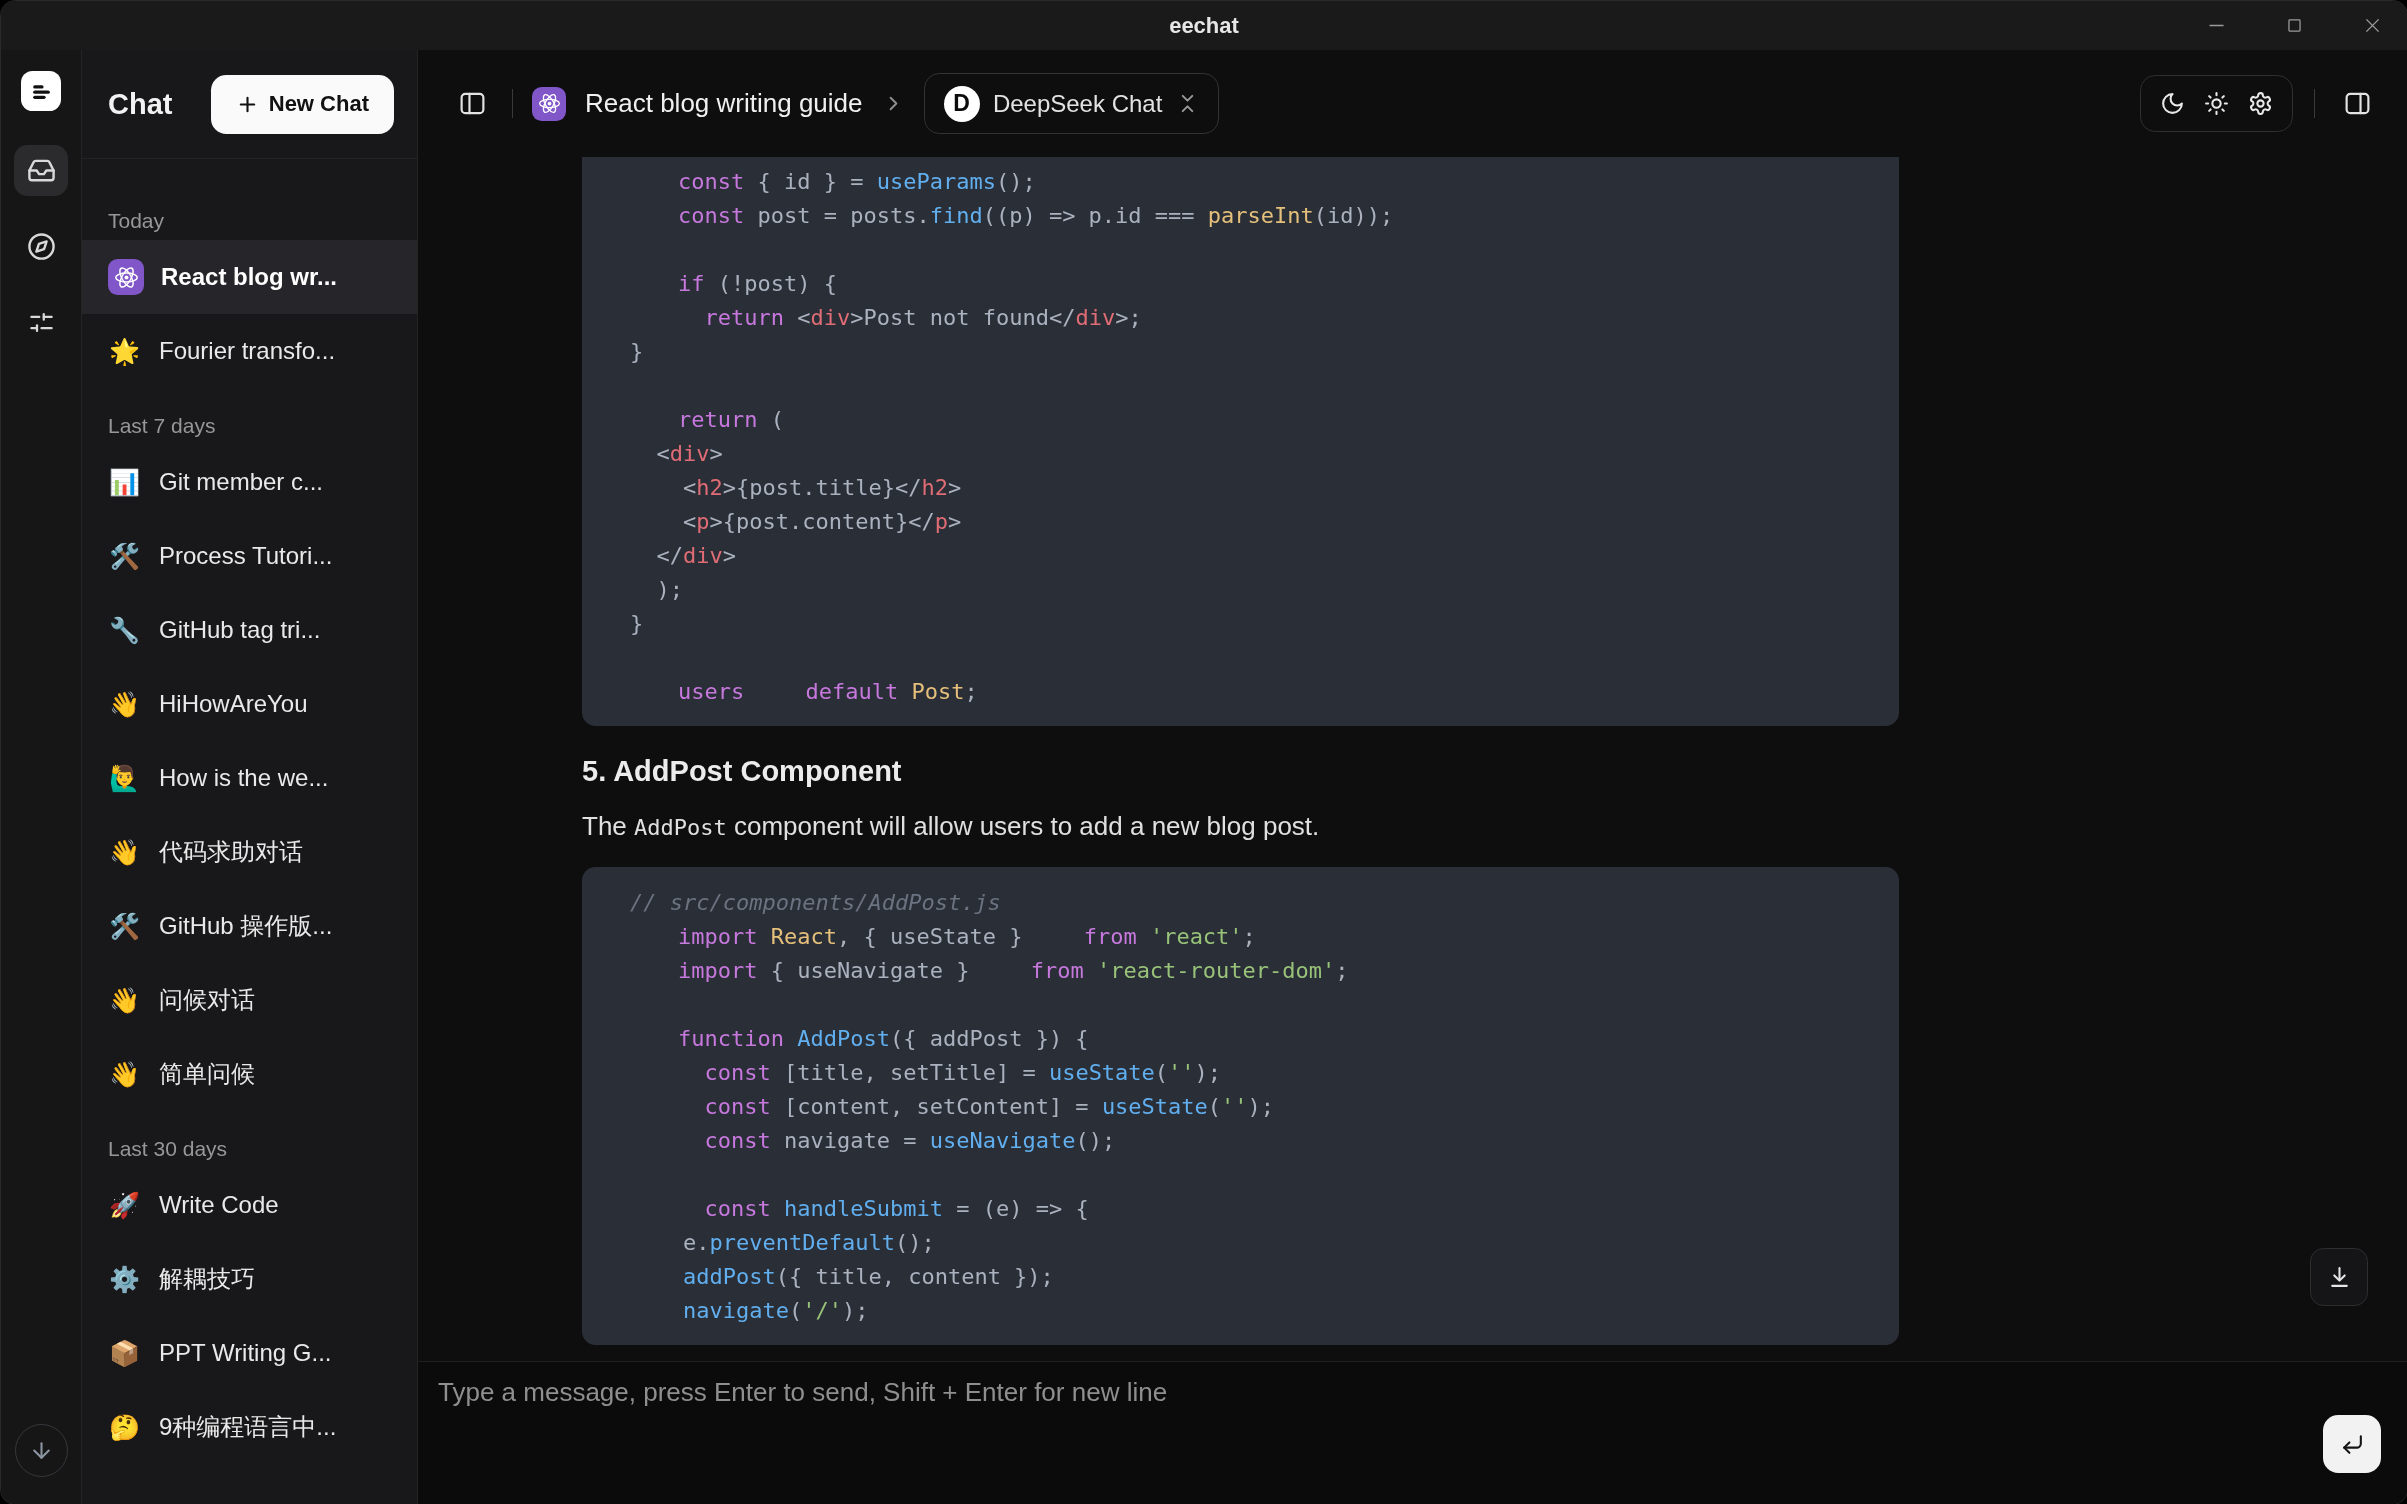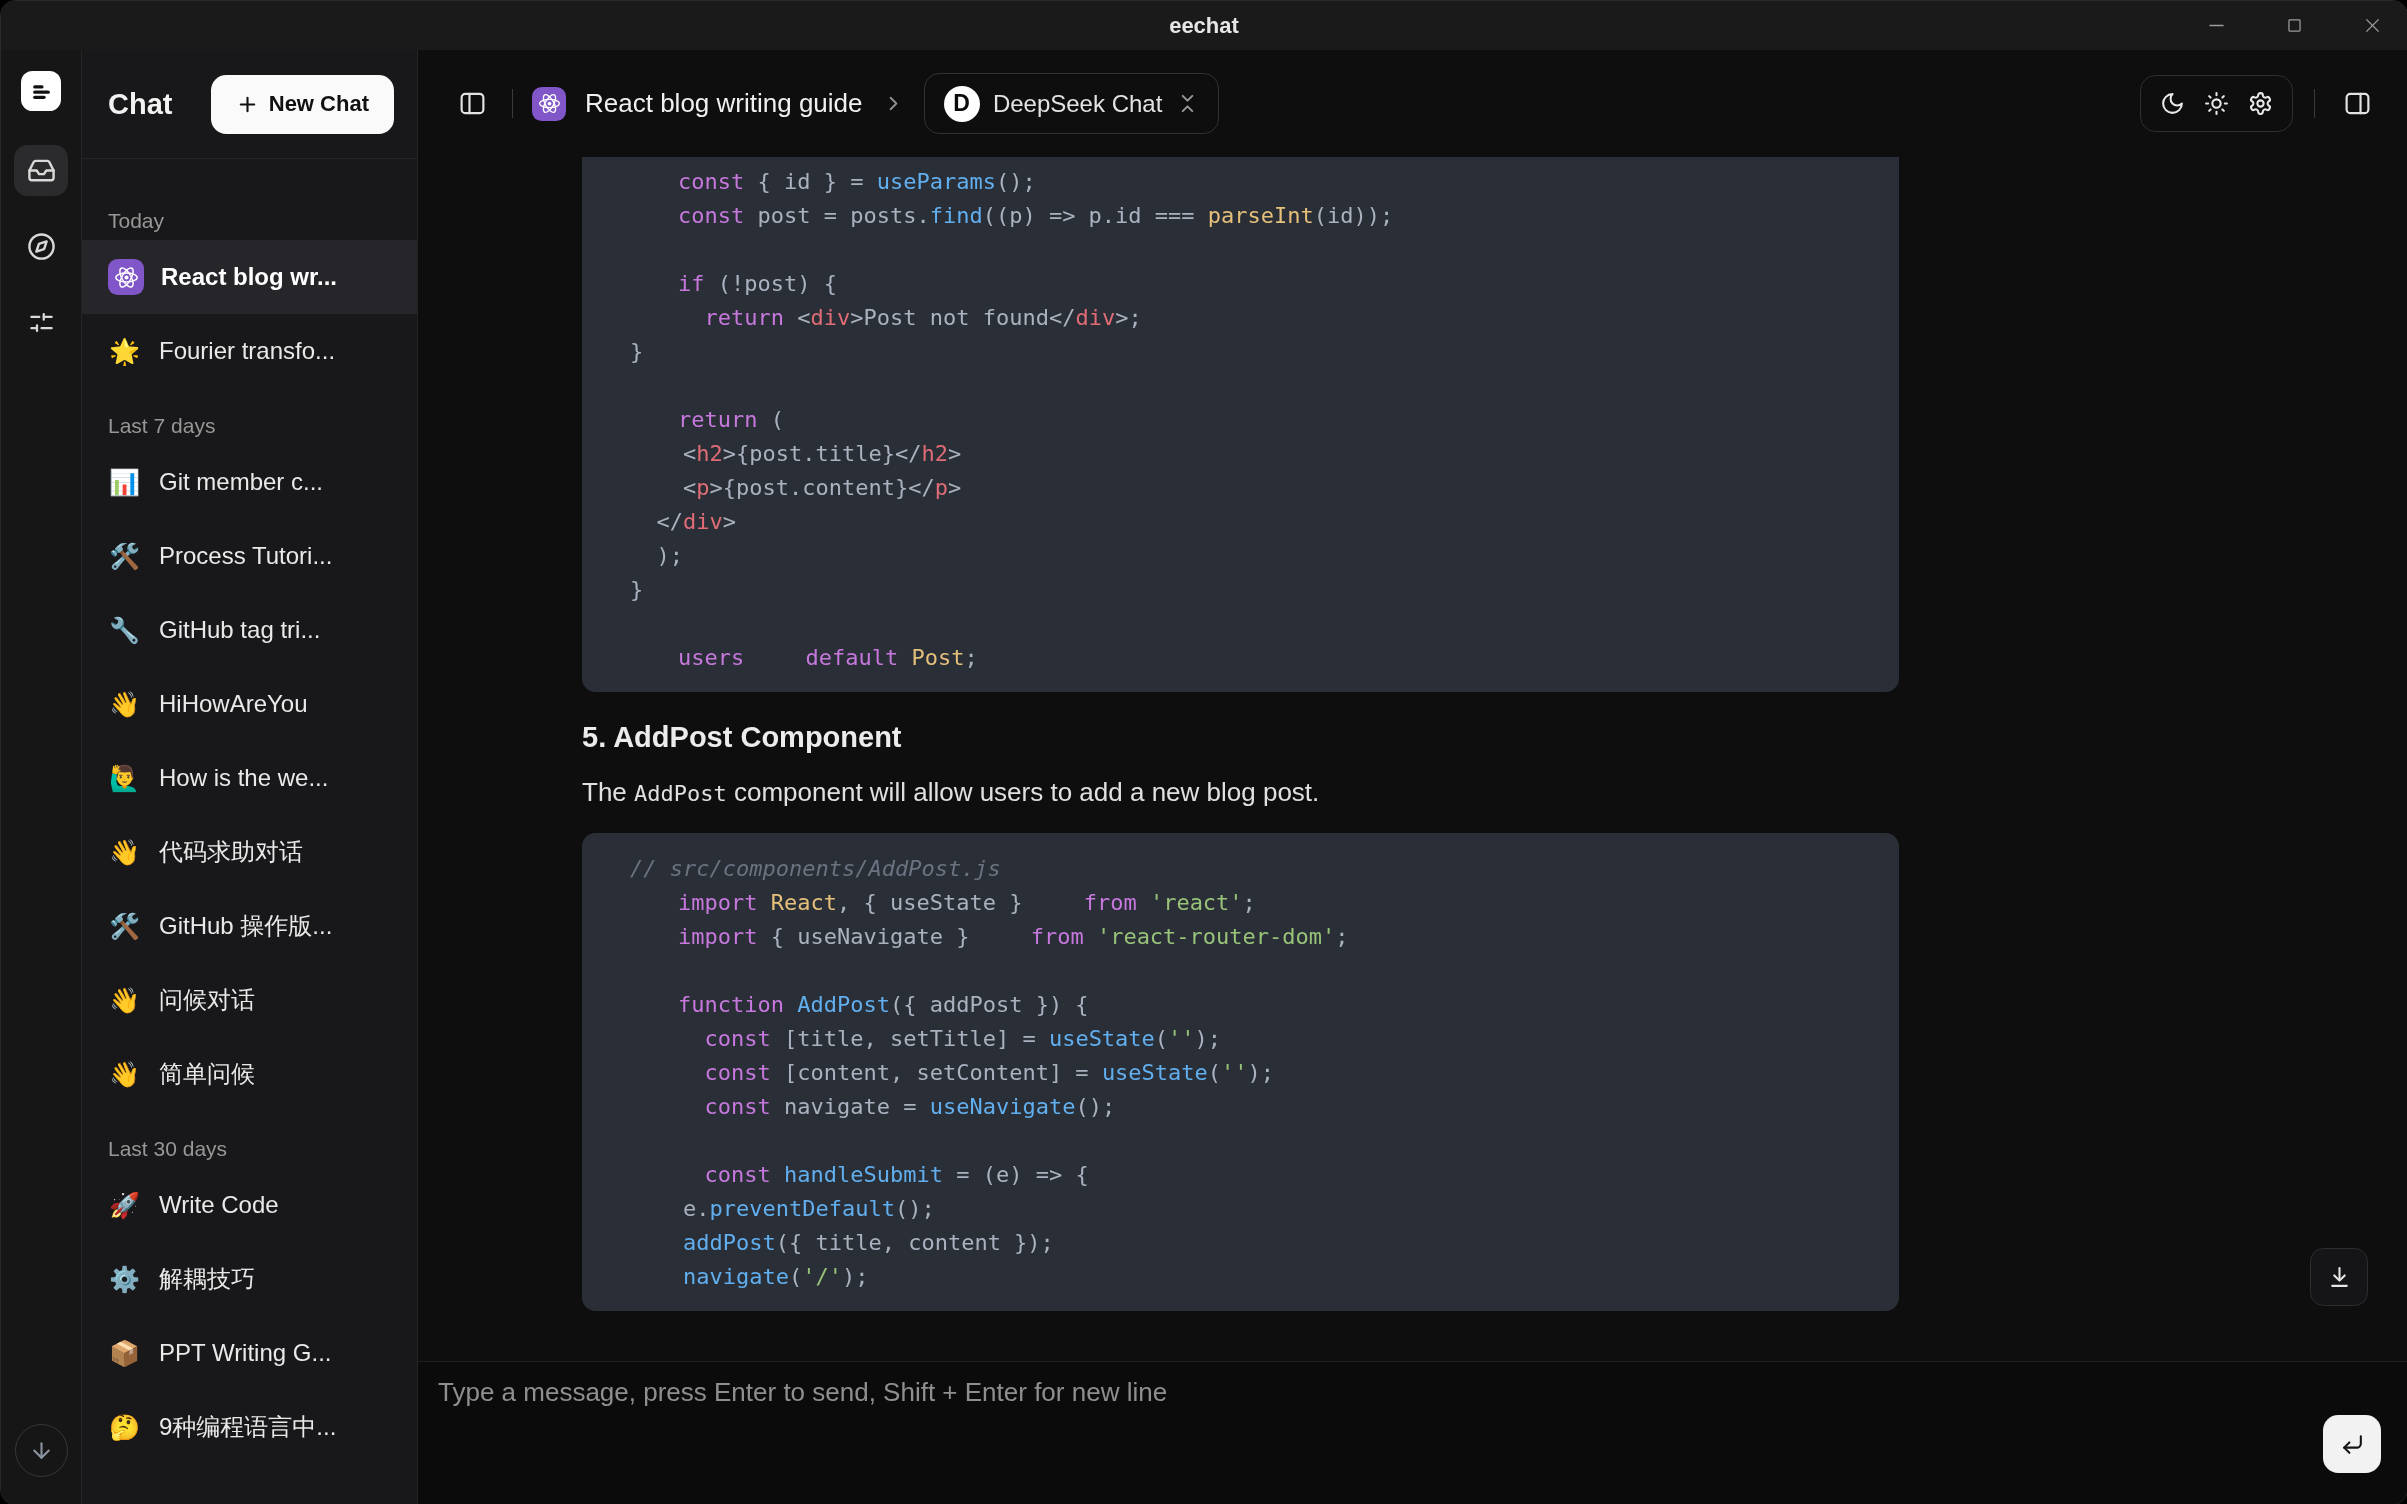--- a/index.html
+++ b/index.html
@@ -308,20 +308,21 @@
         <div class="msg-col">
           <div class="code-block cut-top">
               <div class="cl"><span class="tk-k">const</span><span class="tk-p"> { id } = </span><span class="tk-f">useParams</span><span class="tk-p">();</span></div>
               <div class="cl"><span class="tk-k">const</span><span class="tk-p"> post = posts.</span><span class="tk-f">find</span><span class="tk-p">((p) =&gt; p.id === </span><span class="tk-y">parseInt</span><span class="tk-p">(id));</span></div>
               <div class="cl">&nbsp;</div>
               <div class="cl"><span class="tk-k">if</span><span class="tk-p"> (!post) {</span></div>
               <div class="cl"><span class="tk-p">  </span><span class="tk-k">return</span><span class="tk-p"> &lt;</span><span class="tk-t">div</span><span class="tk-p">&gt;Post not found&lt;/</span><span class="tk-t">div</span><span class="tk-p">&gt;;</span></div>
               <div class="cl"><span class="tk-p">}</span></div>
               <div class="cl">&nbsp;</div>
               <div class="cl"><span class="tk-k">return</span><span class="tk-p"> (</span></div>
+              <div class="cl"><span class="tk-p">  &lt;</span><span class="tk-t">div</span><span class="tk-p">&gt;</span></div>
               <div class="cl"><span class="tk-p">    &lt;</span><span class="tk-t">h2</span><span class="tk-p">&gt;{post.title}&lt;/</span><span class="tk-t">h2</span><span class="tk-p">&gt;</span></div>
               <div class="cl"><span class="tk-p">    &lt;</span><span class="tk-t">p</span><span class="tk-p">&gt;{post.content}&lt;/</span><span class="tk-t">p</span><span class="tk-p">&gt;</span></div>
               <div class="cl"><span class="tk-p">  &lt;/</span><span class="tk-t">div</span><span class="tk-p">&gt;</span></div>
               <div class="cl"><span class="tk-p">  );</span></div>
               <div class="cl"><span class="tk-p">}</span></div>
               <div class="cl">&nbsp;</div>
               <div class="cl"><span class="tk-k">users</span><span class="tk-p"> </span><span class="tk-k">default</span><span class="tk-p"> </span><span class="tk-y">Post</span><span class="tk-p">;</span></div>
             </div>
           <h3 class="msg-heading">5. AddPost Component</h3>
           <p class="msg-para"><span>The </span><span class="inline-code">AddPost</span><span> component will allow users to add a new blog post.</span></p>

